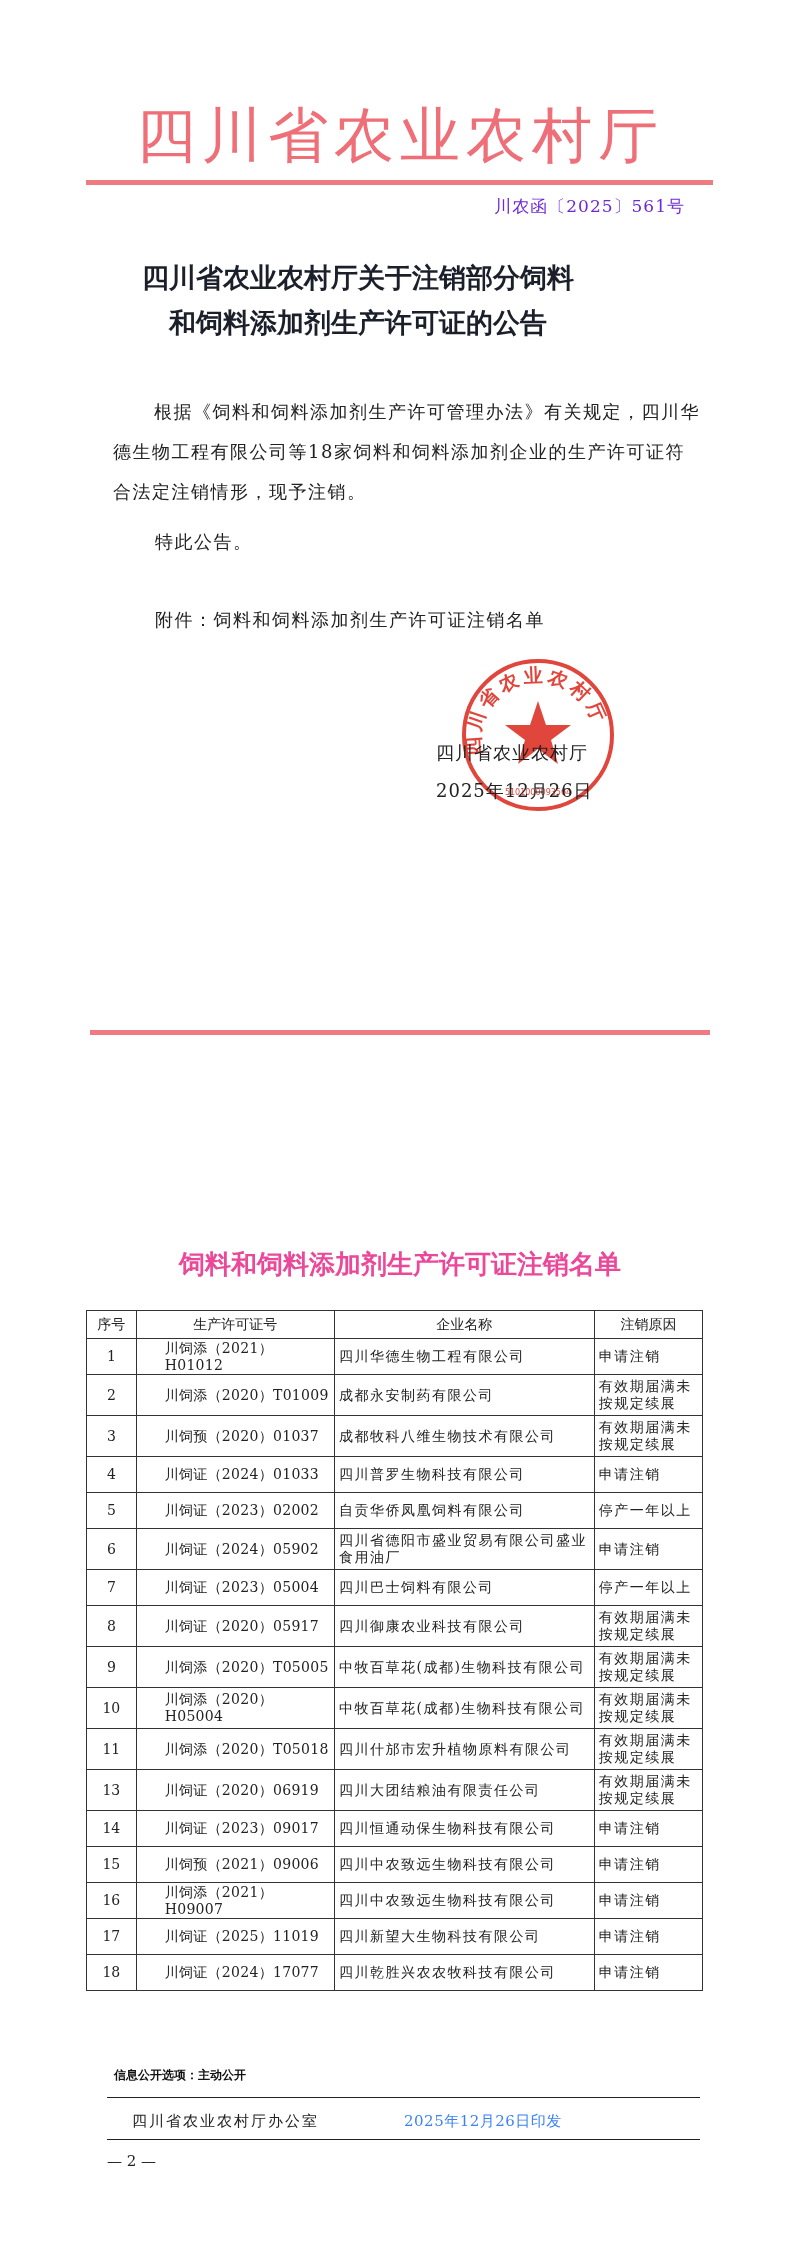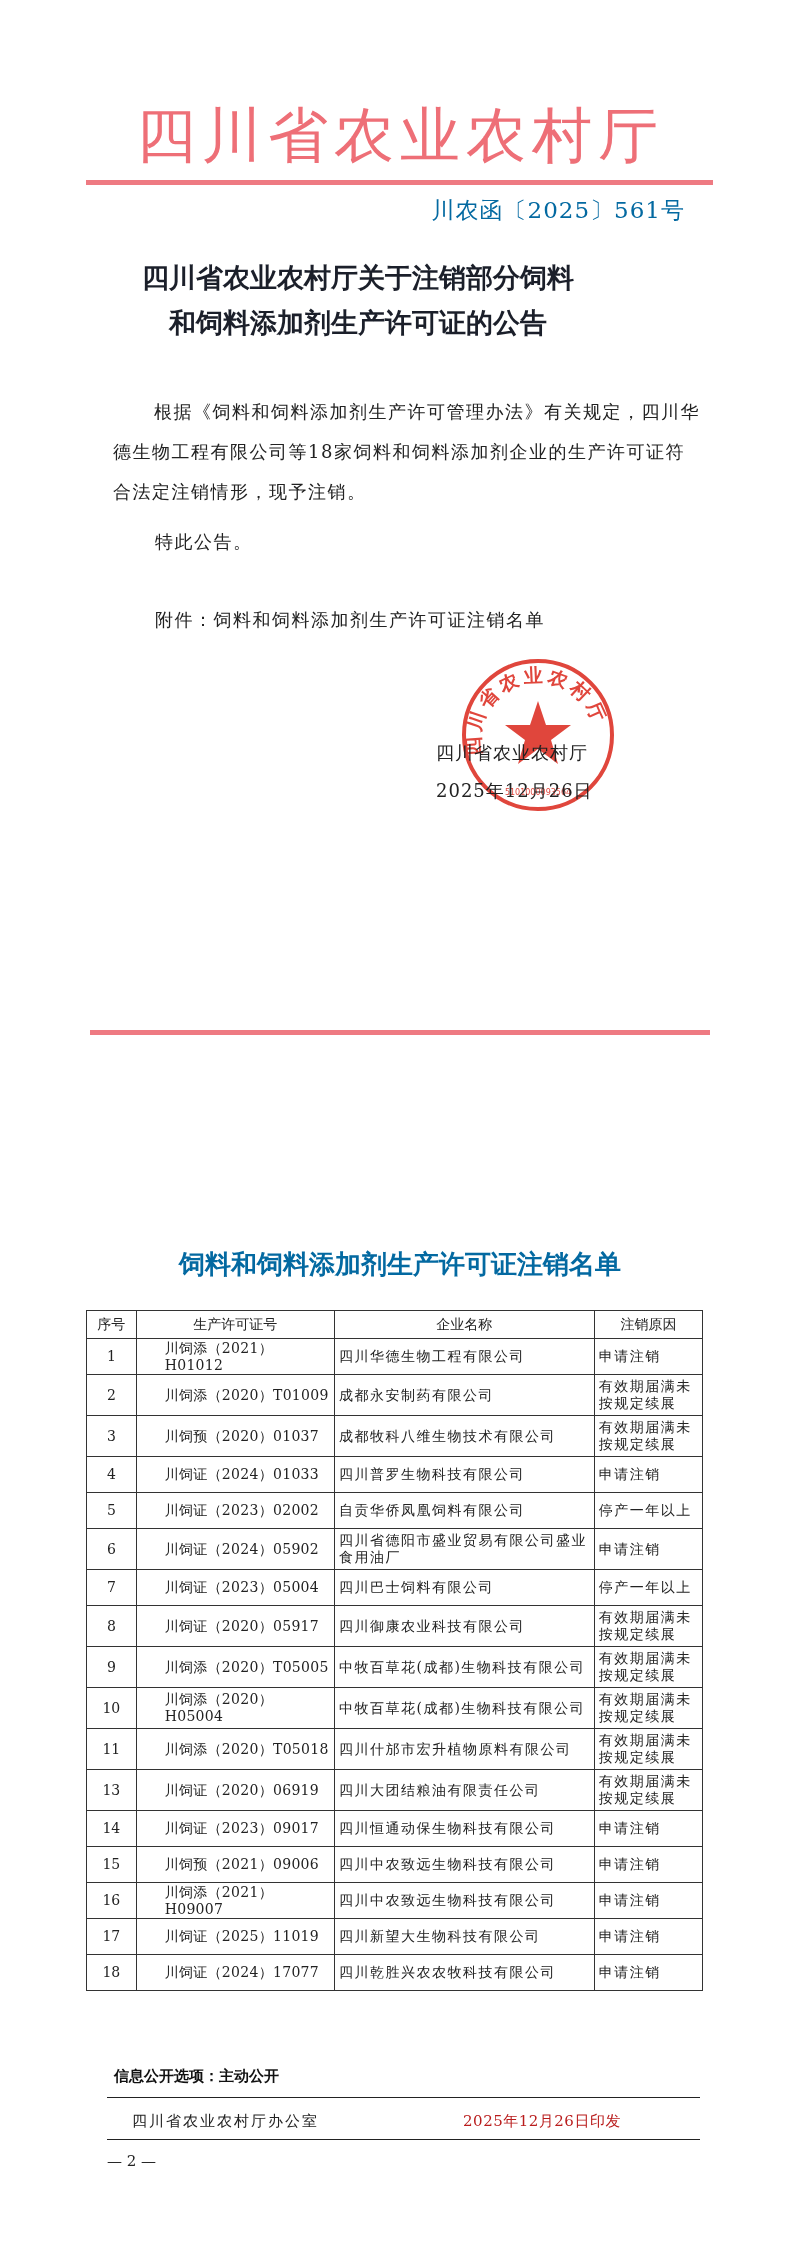--- a/index.html
+++ b/index.html
@@ -5,51 +5,51 @@
   html, body { margin:0; padding:0; background:#ffffff; }
   body { width:800px; height:2263px; position:relative; overflow:hidden;
          font-family:"DejaVu Serif","Liberation Serif",serif; color:#1a1a1a; }
   .abs { position:absolute; }
 
   
   .masthead { left:0; width:800px; top:100px; text-align:center;
               font-family:"DejaVu Serif",serif; font-size:60px; letter-spacing:6px;
               color:#ee6f77; line-height:70px; }
   .red-rule { left:86px; width:627px; top:180px; height:5px; background:#ee7a82; }
-  .doc-no { right:115px; top:195px; font-size:23px; color:#0369a1; letter-spacing:1px; }
+  .doc-no { right:115px; top:195px; font-size:17px; color:#6d28d9; letter-spacing:1px; }
   .title { left:0; width:716px; top:255px; text-align:center; font-size:27px; font-weight:bold;
            line-height:45px; color:#1b1f2a; }
   .para { left:113px; width:590px; font-size:18px; line-height:40px; color:#222; letter-spacing:1.5px; }
   .para.p1 { top:392px; text-indent:41px; }
   .para.p2 { top:522px; left:155px; }
   .para.p3 { top:600px; left:155px; }
 
   .seal { left:458px; top:655px; width:160px; height:160px; }
   .sign { left:436px; top:734px; font-size:18px; color:#222; letter-spacing:1px; line-height:38px; }
   .sign .line2 { display:block; }
 
   .red-rule2 { left:90px; width:620px; top:1030px; height:5px; background:#ee7a82; }
 
   
-  .list-title { left:0; width:800px; top:1247px; text-align:center; font-size:26px; font-weight:bold; color:#0369a1; }
+  .list-title { left:0; width:800px; top:1247px; text-align:center; font-size:26px; font-weight:bold; color:#ec4899; }
   table.lic { position:absolute; left:86px; top:1310px; width:617px; border-collapse:collapse;
               font-size:14px; color:#222; }
   table.lic th, table.lic td { border:1px solid #333; padding:0 4px; vertical-align:middle; }
   table.lic th { font-family:"DejaVu Sans",sans-serif; font-weight:normal; font-size:14px; height:27px; text-align:center; }
   table.lic td { height:35px; line-height:17px; }
   table.lic td.c1 { text-align:center; width:42px; font-family:"DejaVu Serif",serif; }
   table.lic td.c2 { width:171px; letter-spacing:0.3px;padding-left:28px; }
   table.lic td.c3 { width:264px; letter-spacing:1.5px;margin-left:8px; }
   table.lic td.c4 { width:104px; letter-spacing:1.5px;margin-left:35px; }
   table.lic tr.tall td { height:40px; }
 
-  .disclose { left:114px; top:2067px; font-family:"DejaVu Sans",sans-serif; font-size:15px; font-weight:bold; color:#111; }
+  .disclose { left:114px; top:2067px; font-family:"DejaVu Sans",sans-serif; font-size:12px; font-weight:bold; color:#111; }
   .rule-a { left:107px; width:593px; top:2097px; height:1px; background:#222; }
   .issuer { left:132px; top:2112px; font-size:15px; letter-spacing:2px; color:#222; }
-  .issued { left:404px; width:276px; top:2112px; font-size:15px; text-align:center; color:#b91c1c; letter-spacing:0.5px; }
+  .issued { left:404px; width:276px; top:2112px; font-size:15px; text-align:left; color:#3b82f6; letter-spacing:0.5px; }
   .rule-b { left:107px; width:593px; top:2139px; height:1px; background:#222; }
   .pageno { left:107px; top:2152px; font-size:15px; color:#222; }
 </style>
 </head>
 <body>
 
 <div class="abs masthead">四川省农业农村厅</div>
 <div class="abs red-rule"></div>
 <div class="abs doc-no">川农函〔2025〕561号</div>
 

